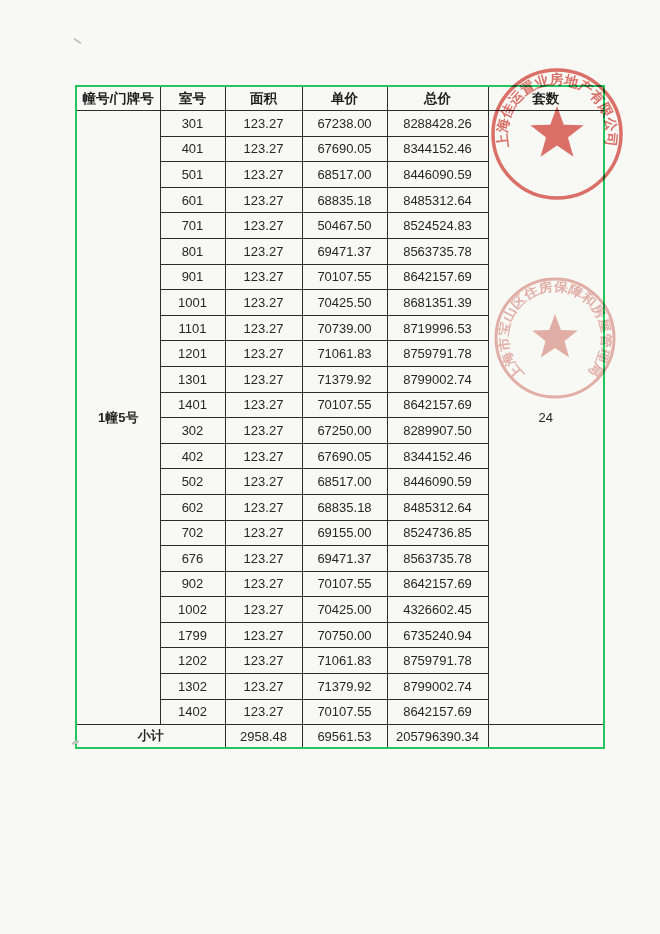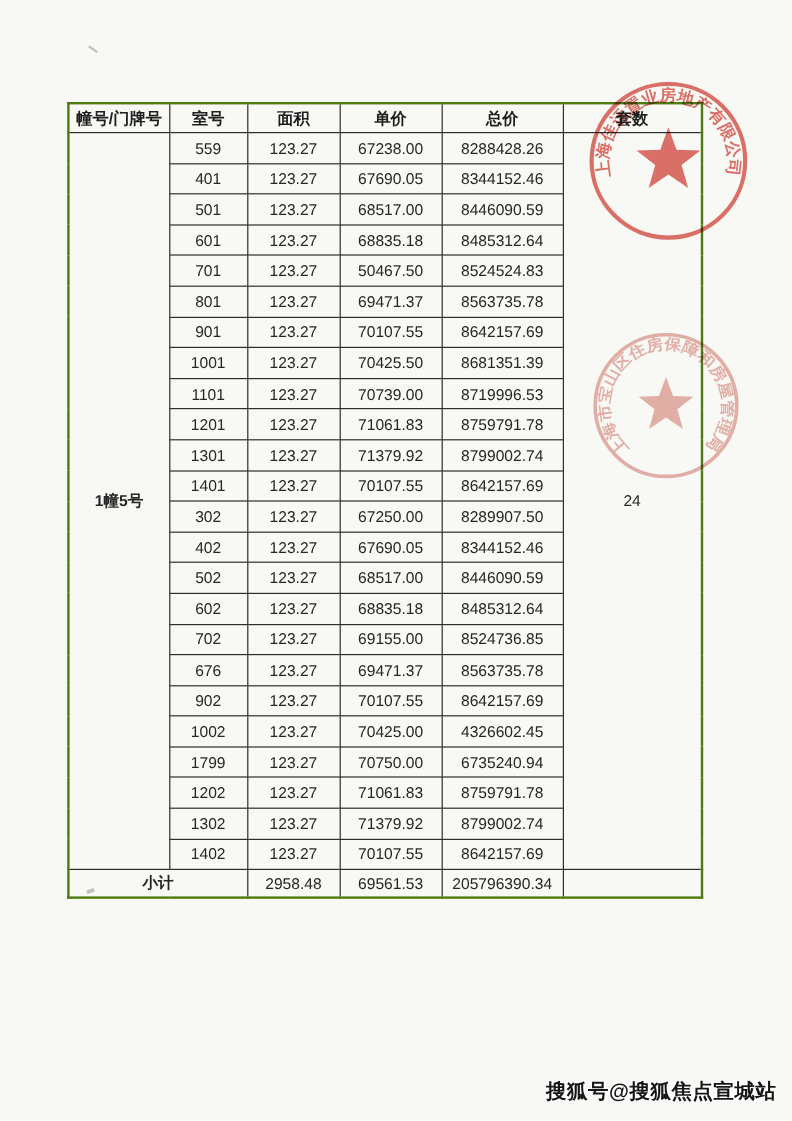--- a/index.html
+++ b/index.html
@@ -5,25 +5,25 @@
   html,body{margin:0;padding:0;}
   .page{
     position:relative;
     width:660px;height:934px;
     background:#f8f8f5;
     font-family:"Liberation Sans","DejaVu Sans",sans-serif;
     overflow:hidden;
   }
   
   .price-table{
-    position:absolute;left:56px;top:85px;
+    position:absolute;left:75px;top:85px;
     width:528px;
     border-collapse:collapse;
     table-layout:fixed;
-    border:2px solid #4d7c0f;
+    border:2px solid #22c55e;
   }
   .price-table th,.price-table td{
     border:1px solid #2d2d2d;
     text-align:center;
     vertical-align:middle;
     padding:0;
     font-size:13px;
     color:#262626;
     white-space:nowrap;
     overflow:hidden;
@@ -78,21 +78,21 @@
         <th>室号</th>
         <th>面积</th>
         <th>单价</th>
         <th>总价</th>
         <th>套数</th>
       </tr>
     </thead>
     <tbody>
         <tr>
           <td rowspan="24" class="building-cell">1幢5号</td>
-          <td>559</td>
+          <td>301</td>
           <td>123.27</td>
           <td>67238.00</td>
           <td>8288428.26</td>
           <td rowspan="24">24</td>
         </tr>
         <tr>
           <td>401</td>
           <td>123.27</td>
           <td>67690.05</td>
           <td>8344152.46</td>
@@ -256,18 +256,17 @@
     <defs>
       <path id="arc1" d="M 34.8 101 A 47 47 0 1 1 95.2 101" fill="none"></path>
     </defs>
     <circle class="ink" cx="65" cy="65" r="59" fill="none" stroke="#dd8f86" stroke-width="3"></circle>
     <polygon class="fill" fill="#dd8f86" points="65,41 70.88,56.91 87.83,57.58 74.51,68.09 79.11,84.42 65,75 50.89,84.42 55.49,68.09 42.17,57.58 59.12,56.91"></polygon>
     <text class="fill seal-text" font-size="12.5" fill="#dd8f86">
       <textPath href="#arc1" startOffset="0" textLength="226" lengthAdjust="spacingAndGlyphs">上海市宝山区住房保障和房屋管理局</textPath>
     </text>
   </svg>
 
-  <div class="watermark">搜狐号@搜狐焦点宣城站</div>
 
   <div class="speck" style="left:73px;top:40px;width:9px;height:2px;transform:rotate(35deg)"></div>
   <div class="speck" style="left:72px;top:741px;width:7px;height:3px;transform:rotate(-20deg)"></div>
 
 </div>
 
 </body></html>

